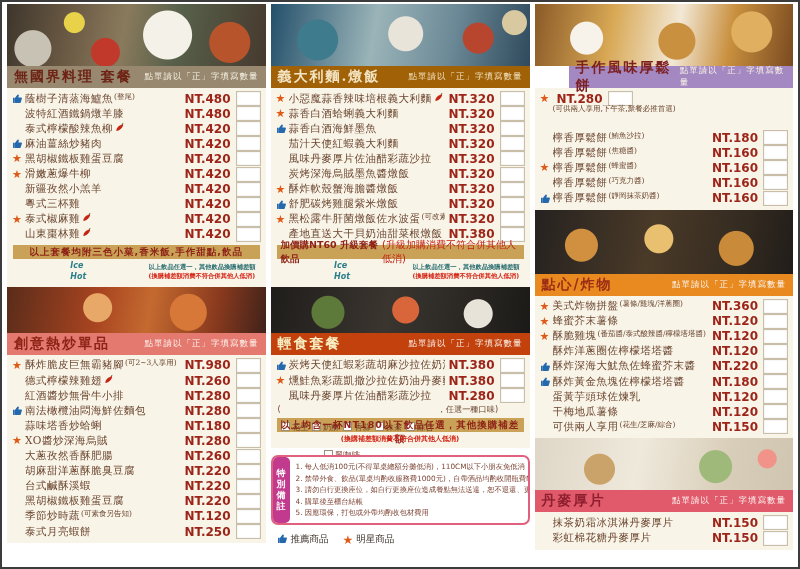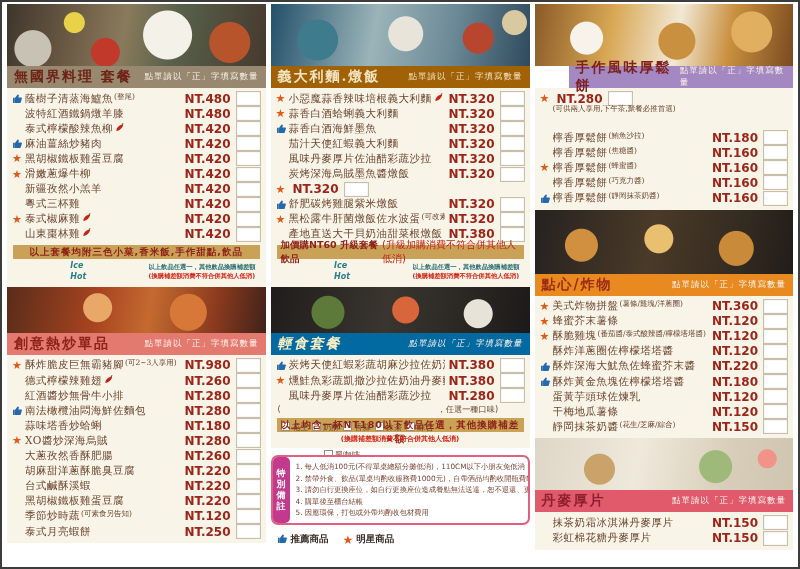--- a/index.html
+++ b/index.html
@@ -74,21 +74,21 @@
   .d-note2{font-size:6.3px;color:#d42314;font-weight:bold;line-height:9px;white-space:nowrap;}
   .flavor{font-size:8.2px;color:#6b4630;height:12px;display:flex;align-items:center;margin-left:2px;white-space:nowrap;}
   .rednote{font-size:7px;color:#d42314;text-align:center;height:10px;line-height:10px;font-weight:bold;}
   
   .notes-box{margin-top:7px;display:flex;background:#fff;border:2px solid #e0607d;border-radius:7px;overflow:hidden;}
   .notes-tab{background:#c13a8e;width:17px;flex:0 0 17px;display:flex;flex-direction:column;align-items:center;justify-content:center;gap:1px;border-radius:0 5px 5px 0;}
   .notes-tab span{color:#fff;font-size:9px;font-weight:bold;line-height:10px;}
   .notes-list{list-style:none;margin:4px 4px 4px 6px;padding:0;}
   .notes-list li{font-size:7.3px;color:#7d4435;line-height:11.5px;white-space:nowrap;overflow:hidden;}
   .legend{display:flex;align-items:center;gap:14px;margin:8px 0 0 6px;}
-  .legend .lg{display:flex;align-items:center;gap:3px;font-size:9.5px;font-weight:bold;color:#3a2f28;}
+  .legend .lg{display:flex;align-items:center;gap:3px;font-size:9.5px;font-weight:normal;color:#3a2f28;}
   .legend .star{color:#e05a17;font-size:12px;}
 </style>
 </head>
 <body>
 
 <div id="frame">
     <div class="col">
       <div class="photo p-left-top" style="height: 62px;"></div>
       <div class="section">
         <div class="sec-header" style="background: rgb(151, 136, 111);">
@@ -427,20 +427,23 @@
           <div class="row">
             <span class="badge-cell"></span>
             <span class="iname">
               <span>炭烤深海烏賊墨魚醬燉飯</span>
             </span>
             <span class="price">NT.320</span>
             <span class="qty"></span>
           </div>
           <div class="row">
             <span class="badge-cell star">★</span>
+            <span class="iname">
+              <span>酥炸軟殼蟹海膽醬燉飯</span>
+            </span>
             <span class="price">NT.320</span>
             <span class="qty"></span>
           </div>
           <div class="row">
             <span class="badge-cell">
               <svg width="11" height="11" viewBox="0 0 16 16">
                 <path fill="#2468ae" d="M1.5 7h2.3v7.5H1.5zM5 14.5c-.5 0-.9-.4-.9-.9V7.8c0-.2.1-.5.2-.6L7.6 3c.2-.4.6-.8 1.1-.8.8 0 1.3.6 1.3 1.3 0 .2 0 .3-.1.5L9.2 6.4h4c.8 0 1.3.5 1.3 1.2 0 .2 0 .4-.1.5l-1.8 5.6c-.2.5-.7.8-1.2.8z"></path>
               </svg>
             </span>
             <span class="iname">
@@ -509,21 +512,21 @@
             </div>
             <div class="d-right">
               <div class="d-note1">以上飲品任選一，其他飲品換購補差額</div>
               <div class="d-note2">(換購補差額消費不符合併其他人低消)</div>
             </div>
           </div>
         </div>
       </div>
       <div class="photo p-mid-mid" style="height: 46px;"></div>
       <div class="section">
-        <div class="sec-header" style="background: #0369a1; font-style: italic;">
+        <div class="sec-header" style="background: #c2410c;">
           <span class="sec-title" style="color: rgb(247, 238, 194);">輕食套餐</span>
           <span class="sec-note" style="color: rgb(253, 244, 238);">點單請以「正」字填寫數量</span>
         </div>
         <div class="list">
           <div class="row">
             <span class="badge-cell">
               <svg width="11" height="11" viewBox="0 0 16 16">
                 <path fill="#2468ae" d="M1.5 7h2.3v7.5H1.5zM5 14.5c-.5 0-.9-.4-.9-.9V7.8c0-.2.1-.5.2-.6L7.6 3c.2-.4.6-.8 1.1-.8.8 0 1.3.6 1.3 1.3 0 .2 0 .3-.1.5L9.2 6.4h4c.8 0 1.3.5 1.3 1.2 0 .2 0 .4-.1.5l-1.8 5.6c-.2.5-.7.8-1.2.8z"></path>
               </svg>
             </span>
@@ -747,21 +750,21 @@
             <span class="badge-cell"></span>
             <span class="iname">
               <span>干梅地瓜薯條</span>
             </span>
             <span class="price">NT.120</span>
             <span class="qty"></span>
           </div>
           <div class="row">
             <span class="badge-cell"></span>
             <span class="iname">
-              <span>靜岡抹茶奶醬</span>
+              <span>可供兩人享用</span>
               <span class="inote">(花生/芝麻/綜合)</span>
             </span>
             <span class="price">NT.150</span>
             <span class="qty"></span>
           </div>
         </div>
       </div>
       <div class="photo p-right-low" style="height: 52px;"></div>
       <div class="section">
         <div class="sec-header" style="background: rgb(224, 90, 107);">

